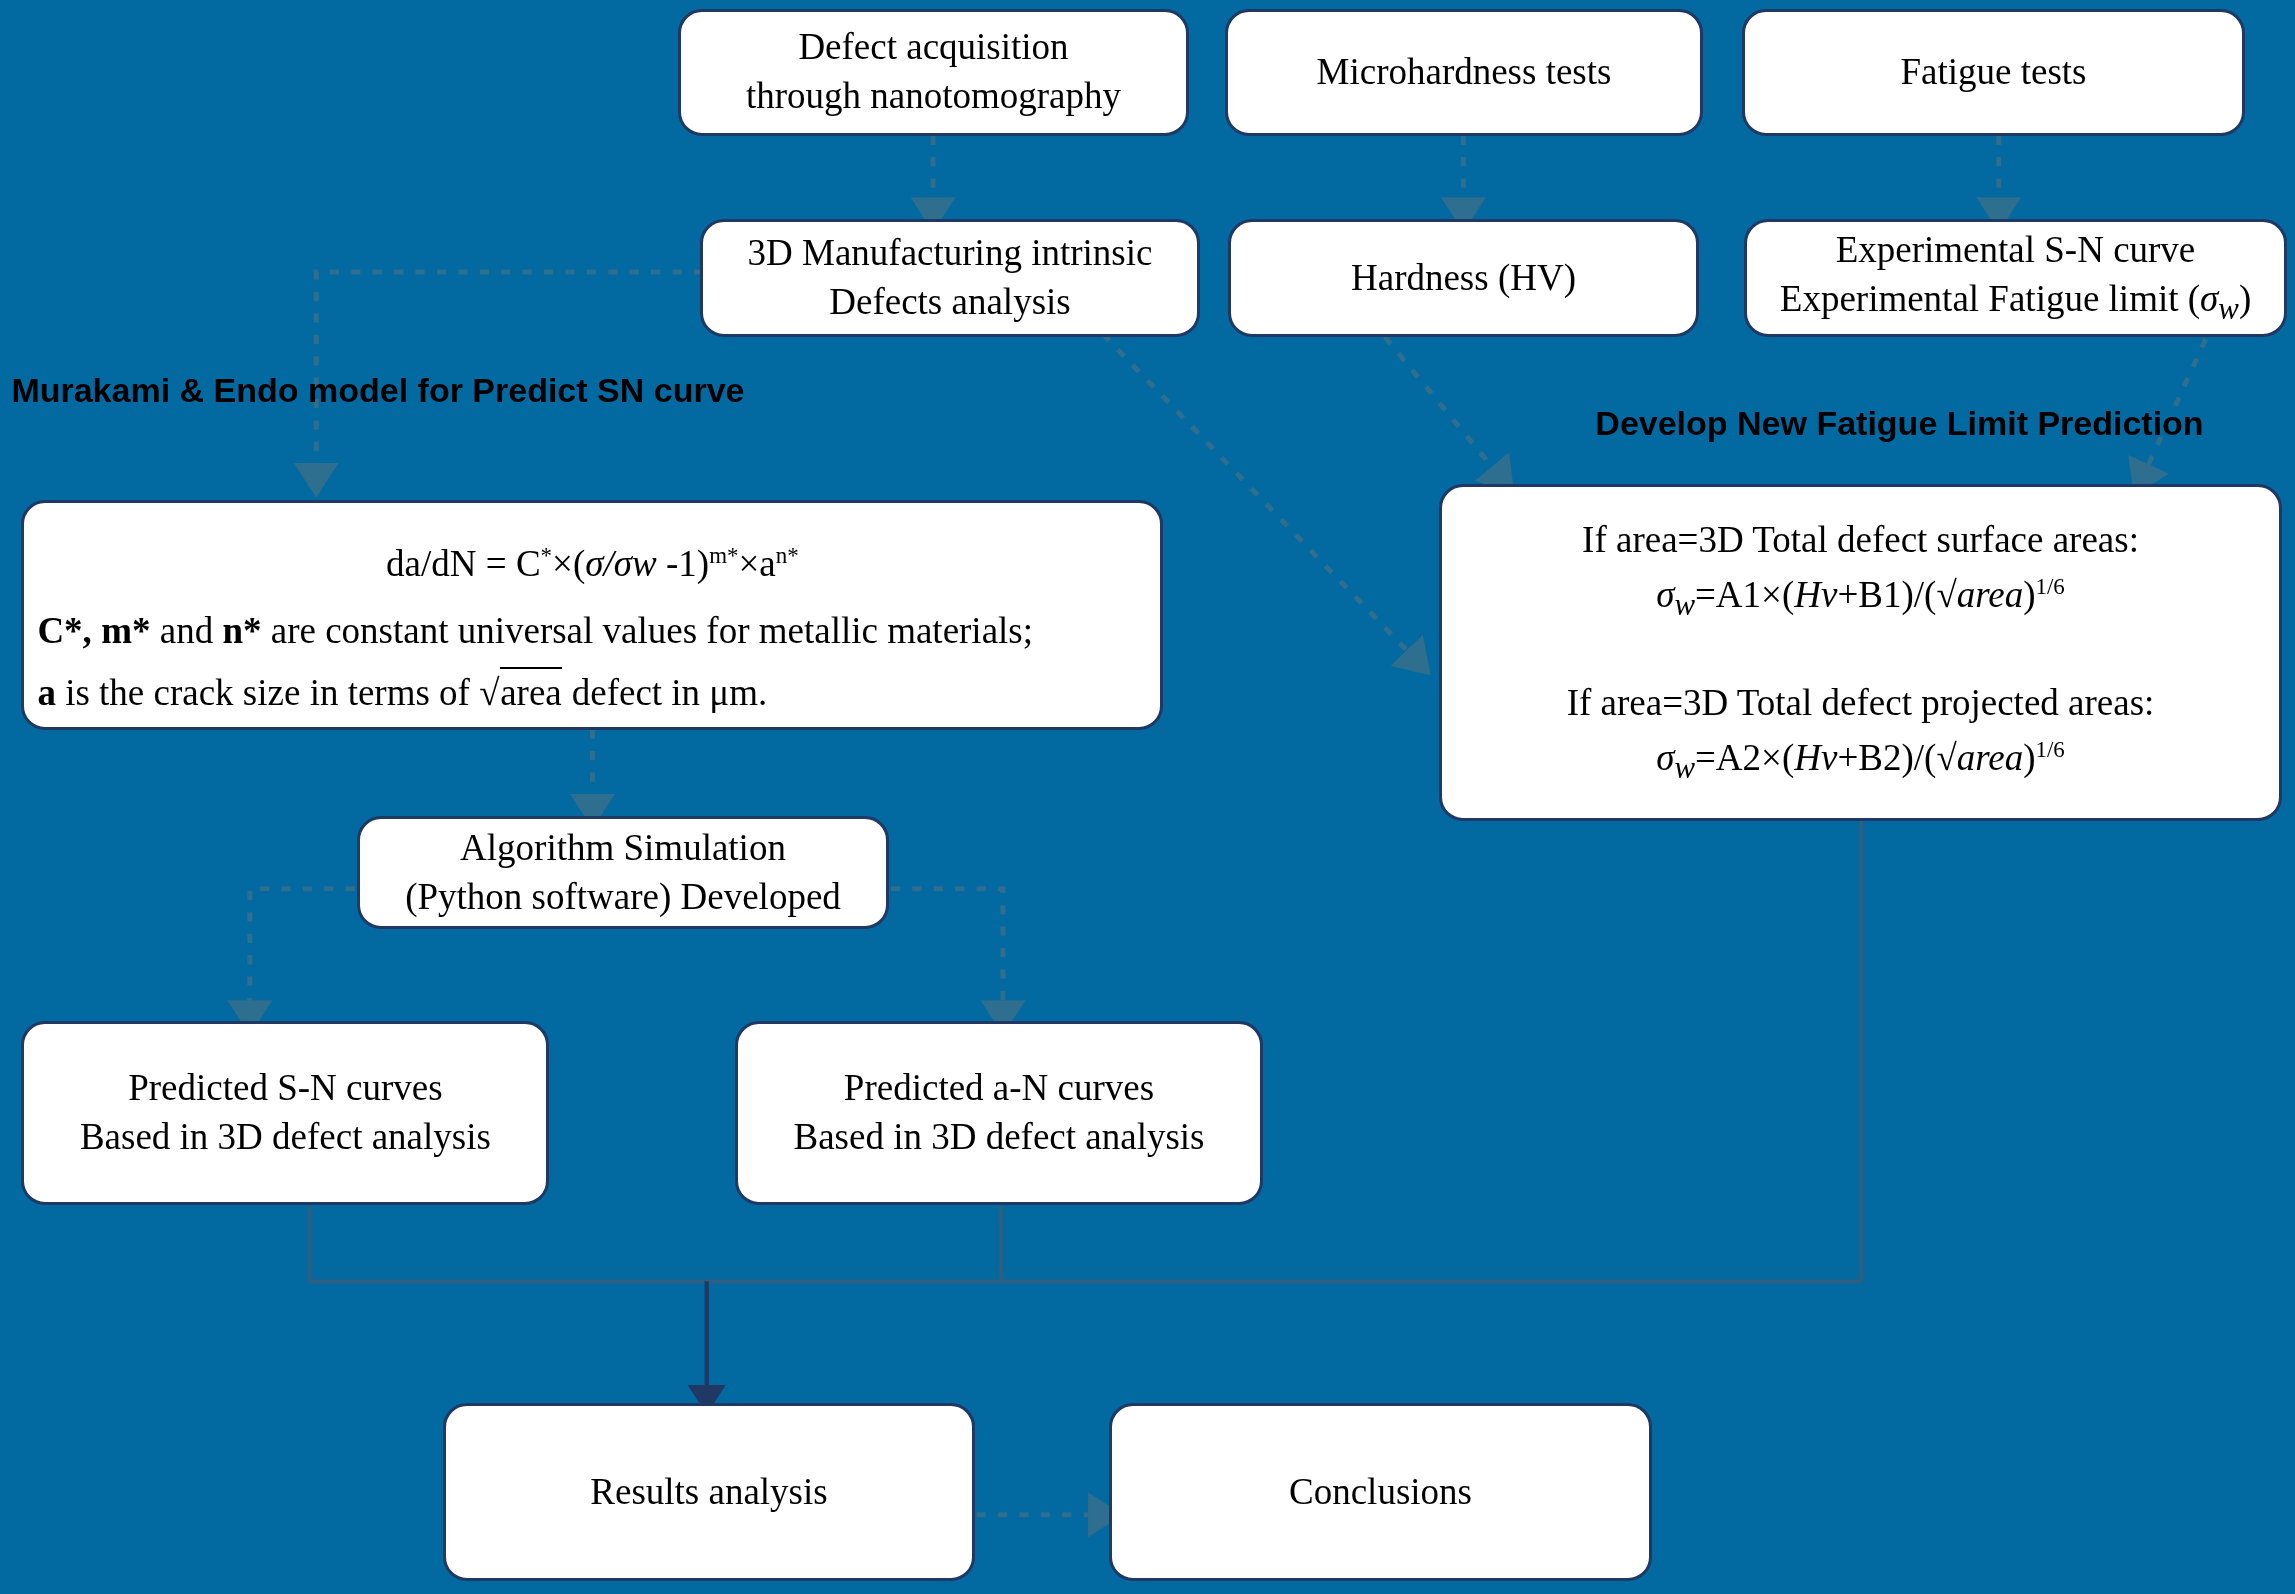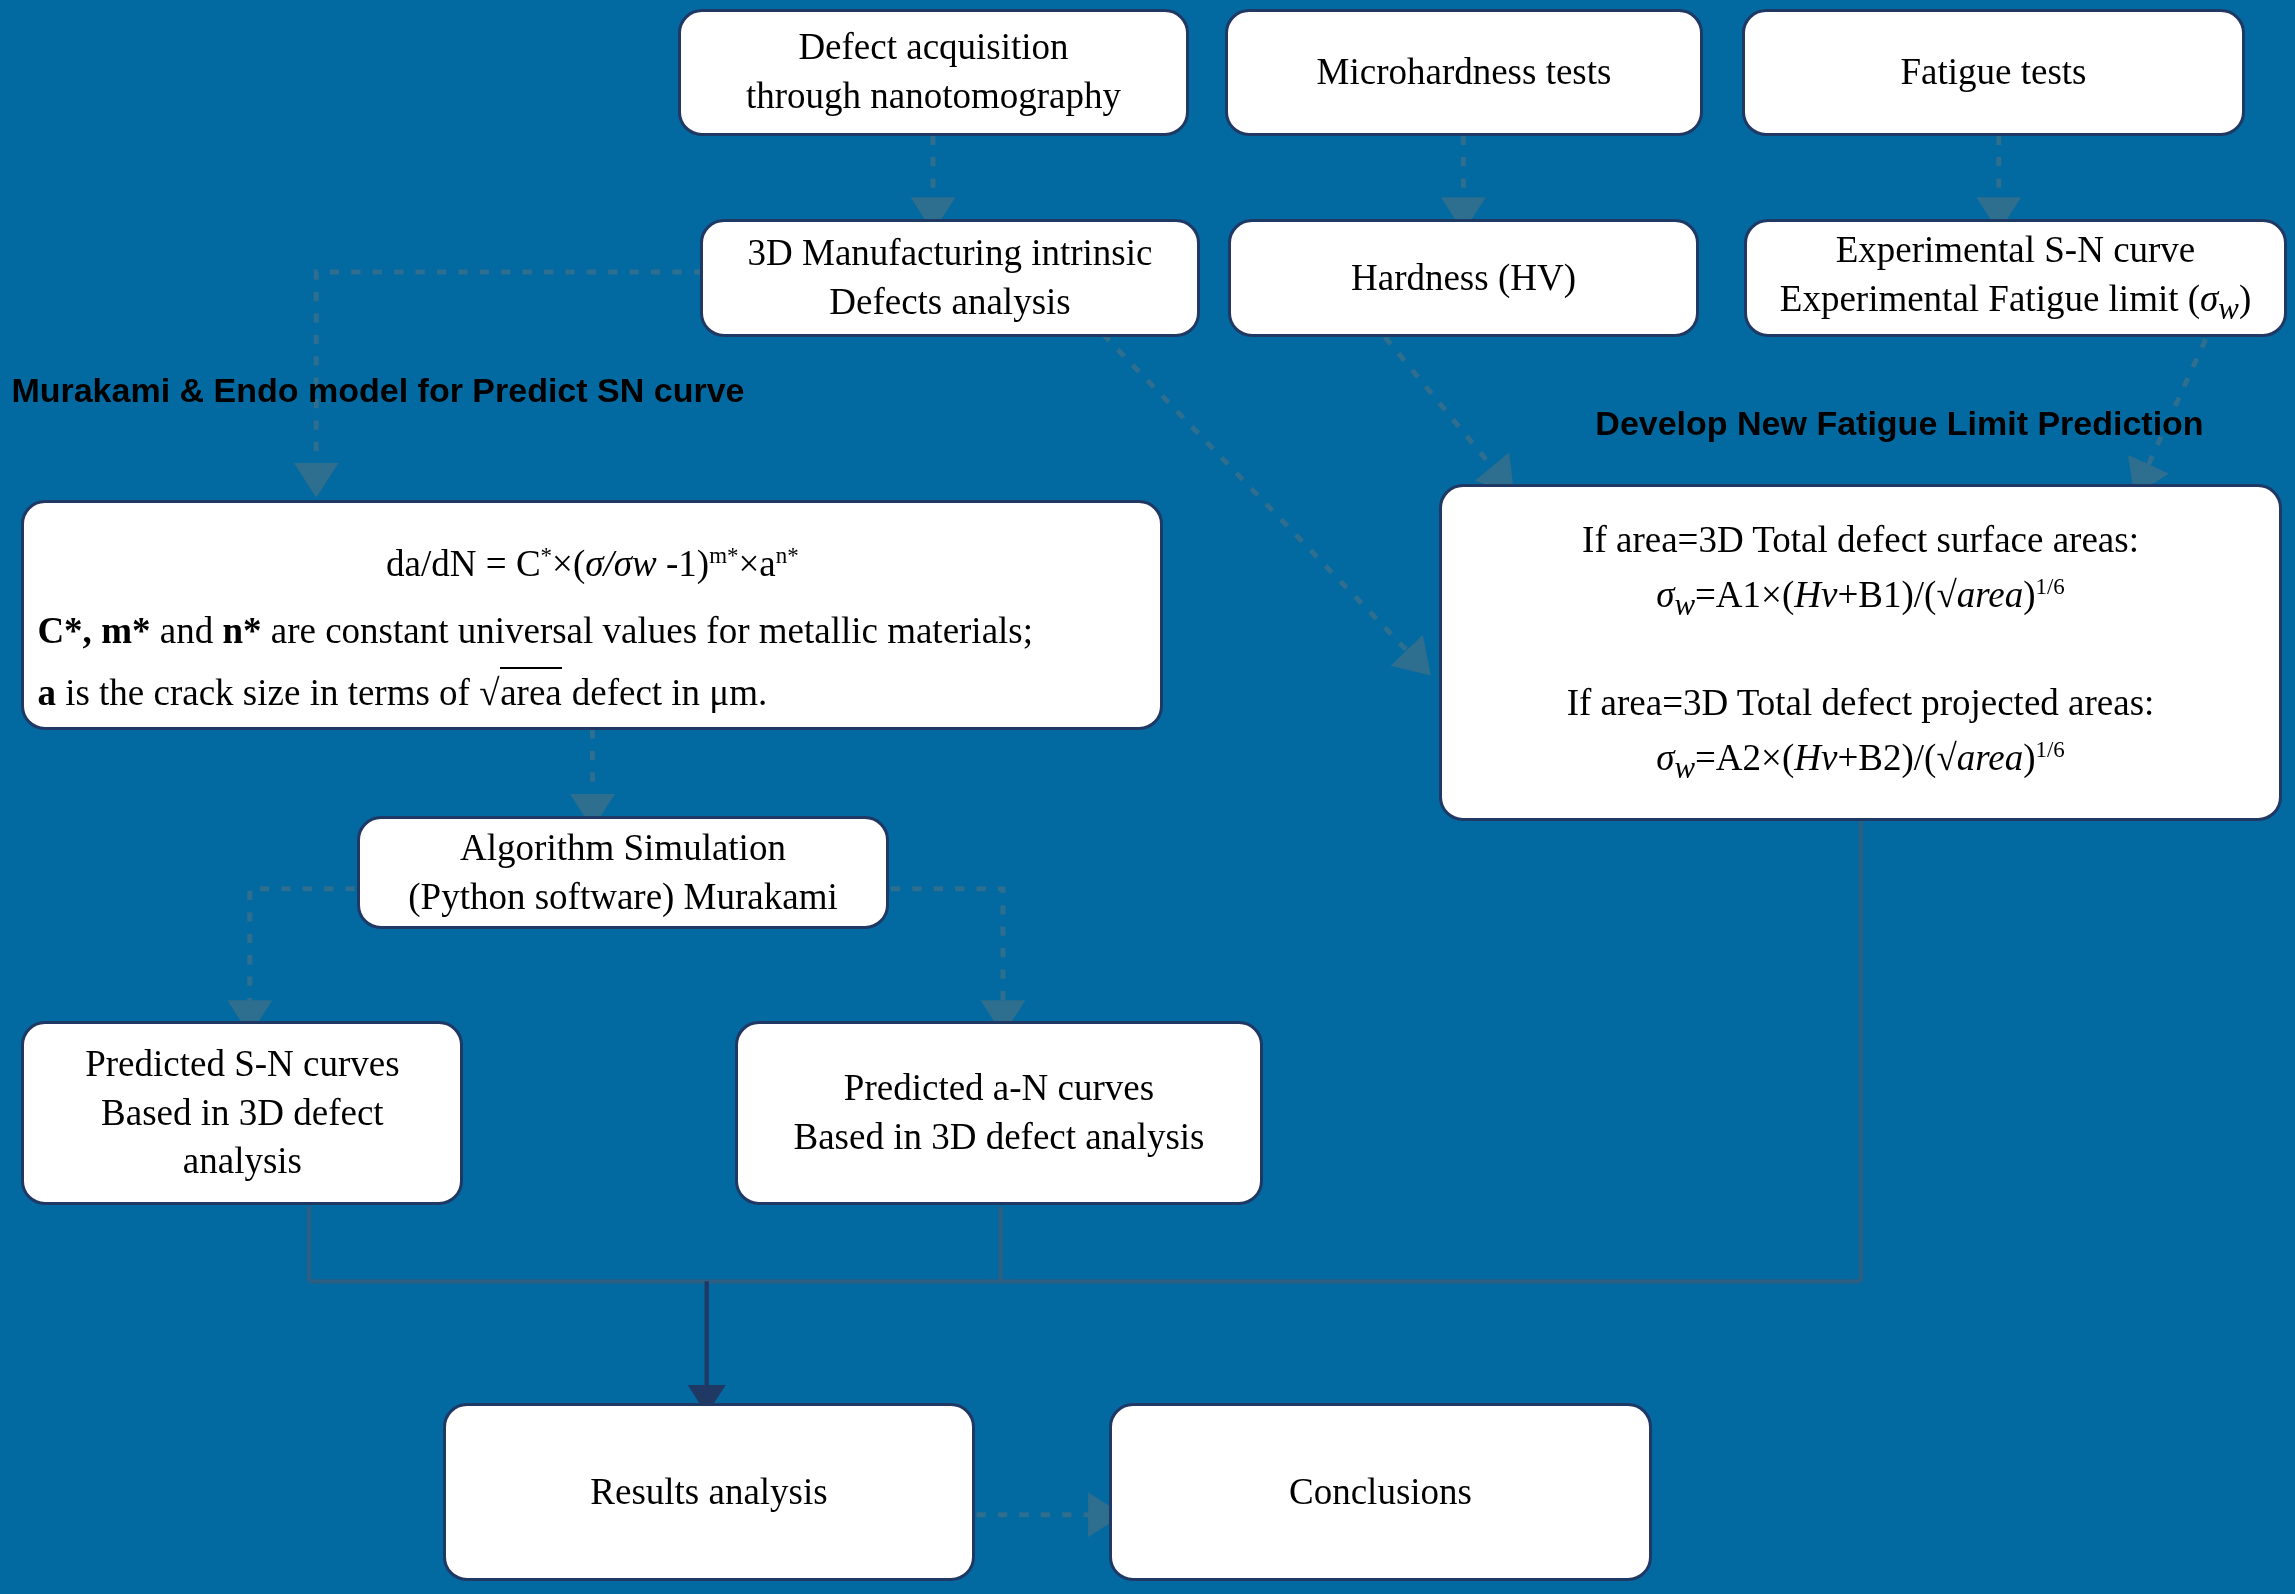--- a/index.html
+++ b/index.html
@@ -169,25 +169,25 @@
       <div>If area=3D Total defect projected areas:</div>
       <div style="margin-top:5.7px;">
         <span class="it">σ</span><sub style="font-style:italic;">w</sub><span>=A2×(</span><span class="it">Hv</span><span>+B2)/(√</span><span class="it">area</span><span>)</span><sup>1/6</sup>
       </div>
     </div>
   </div>
 
   <div class="box t46" style="left:357px; top:816px; width:532px; height:113px;">
     <div class="inner">
       <div>Algorithm Simulation</div>
-      <div>(Python software) Murakami</div>
-    </div>
-  </div>
-
-  <div class="box t46" style="left:21.4px; top:1021px; width:442px; height:184px;">
+      <div>(Python software) Developed</div>
+    </div>
+  </div>
+
+  <div class="box t46" style="left:21.4px; top:1021px; width:528px; height:184px;">
     <div class="inner">
       <div>Predicted S-N curves</div>
       <div>Based in 3D defect analysis</div>
     </div>
   </div>
 
   <div class="box t46" style="left:735px; top:1021px; width:528px; height:184px;">
     <div class="inner">
       <div>Predicted a-N curves</div>
       <div>Based in 3D defect analysis</div>

